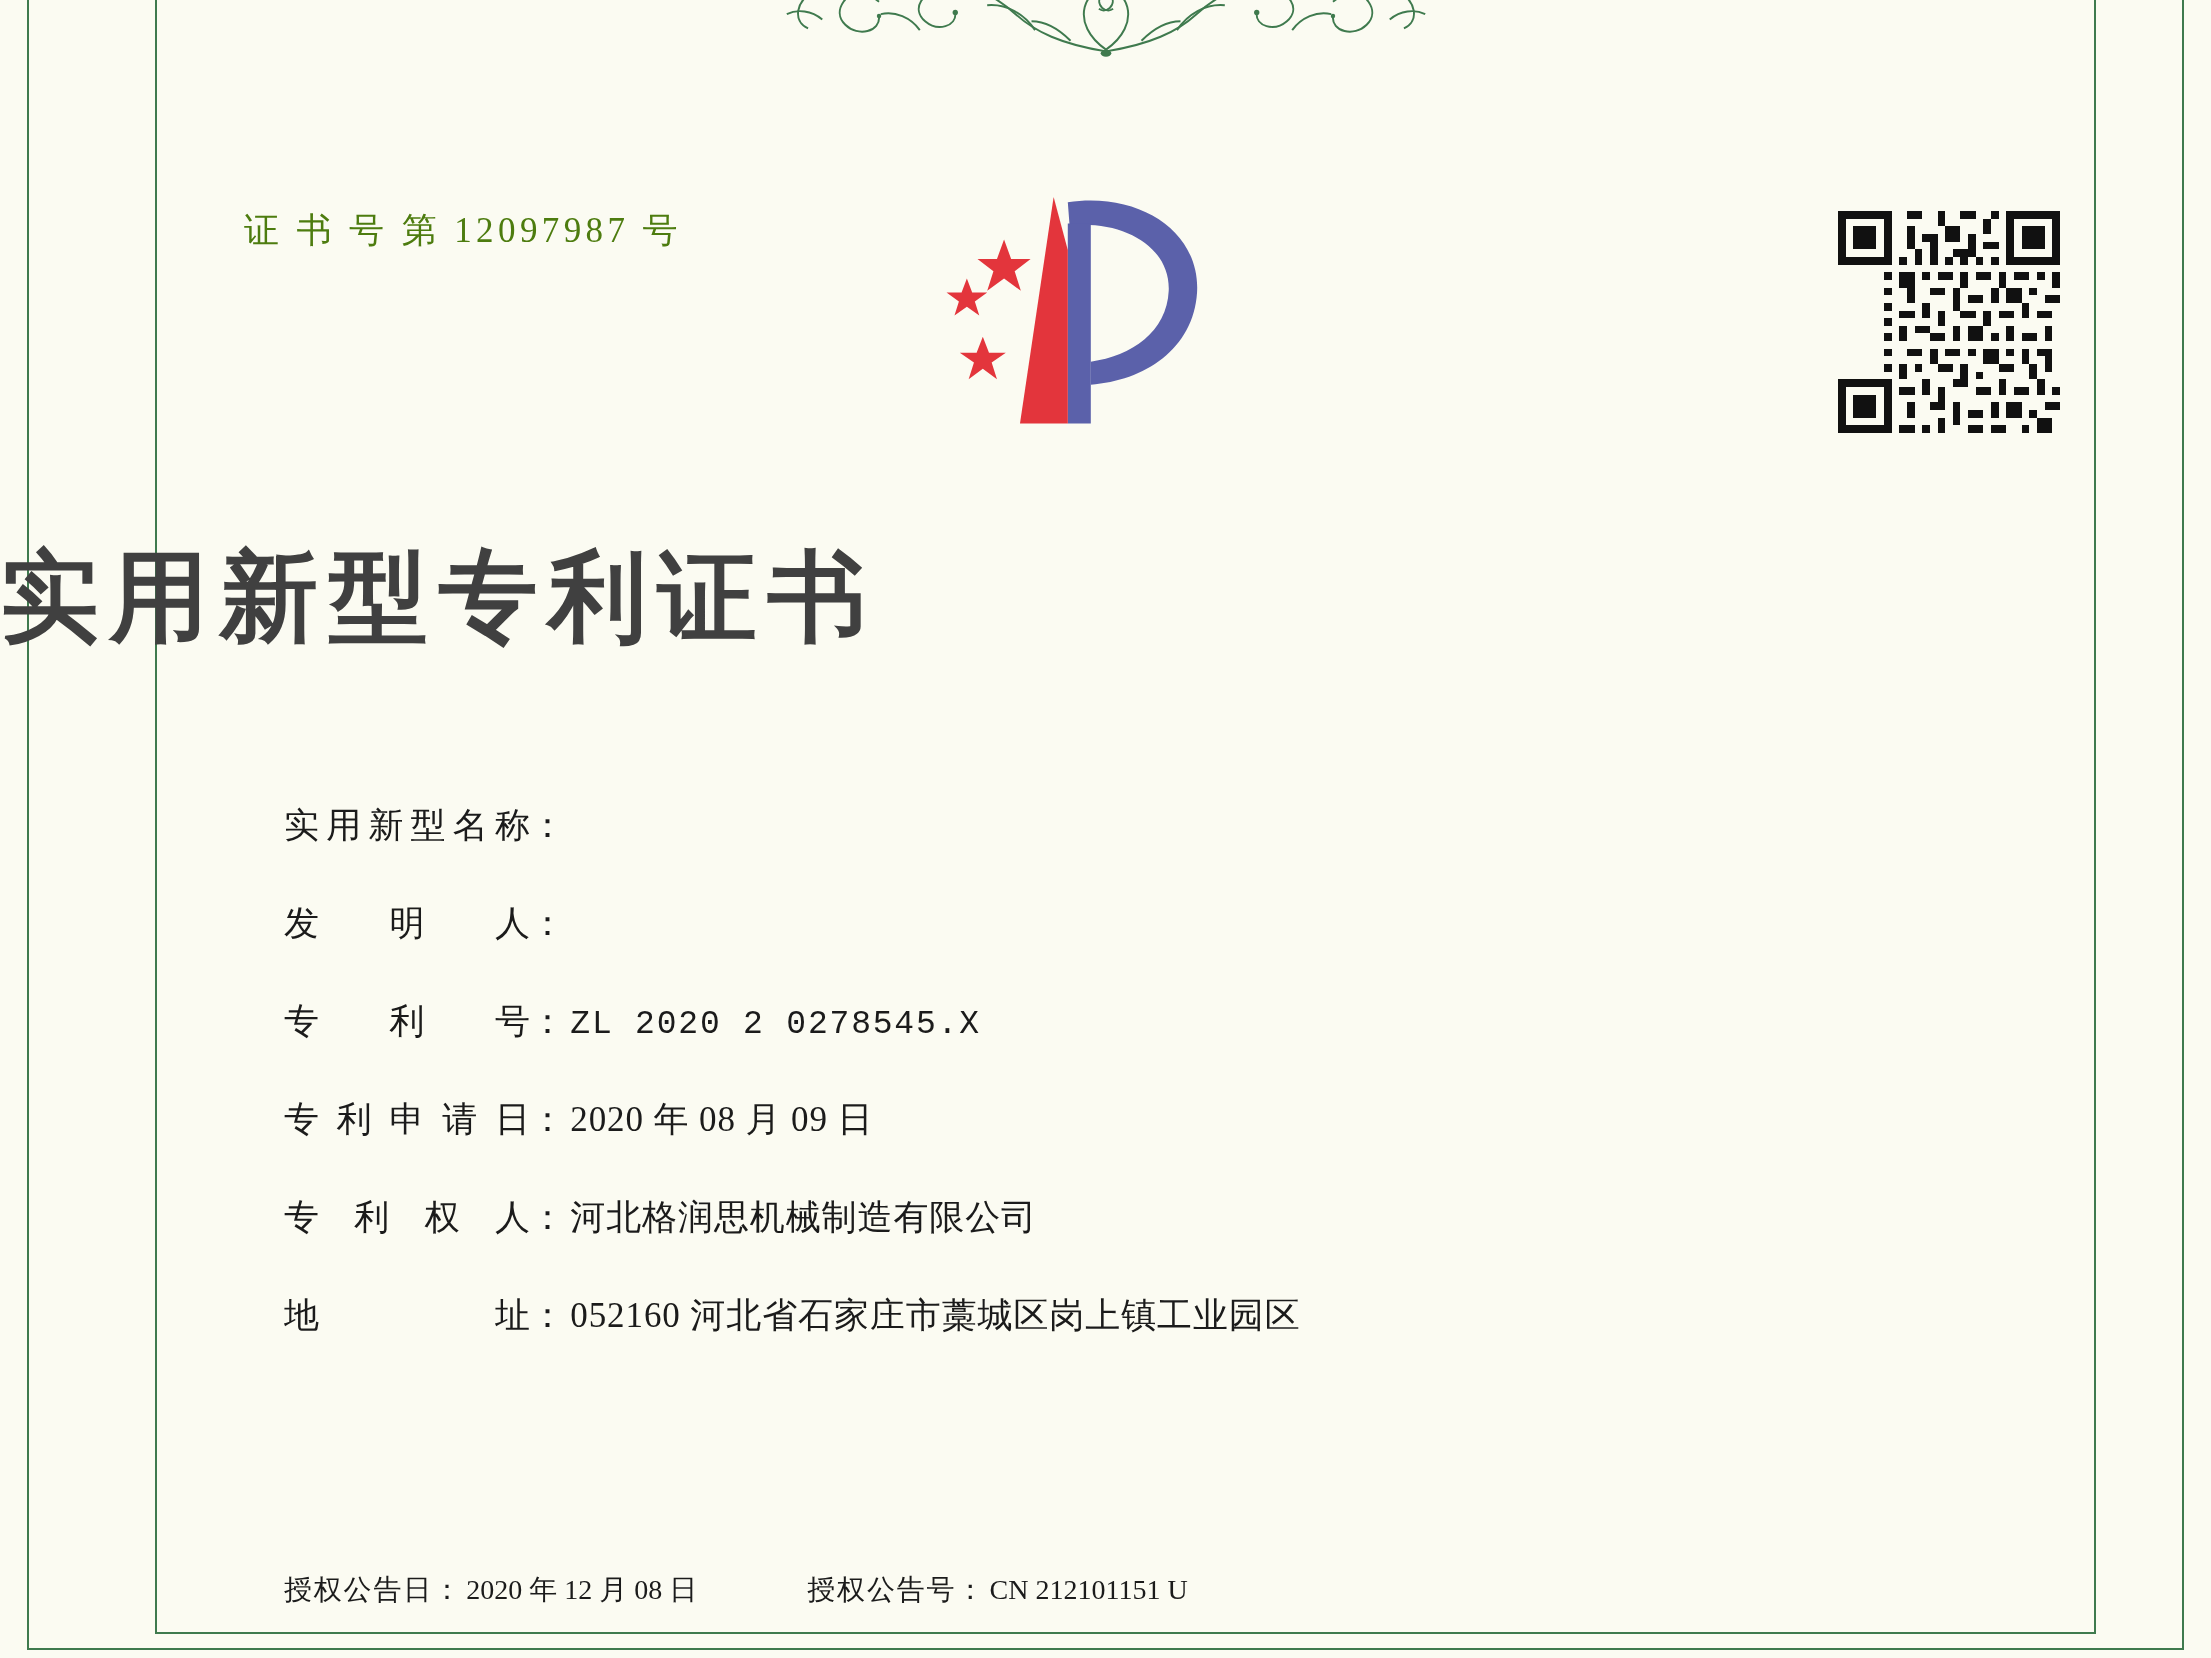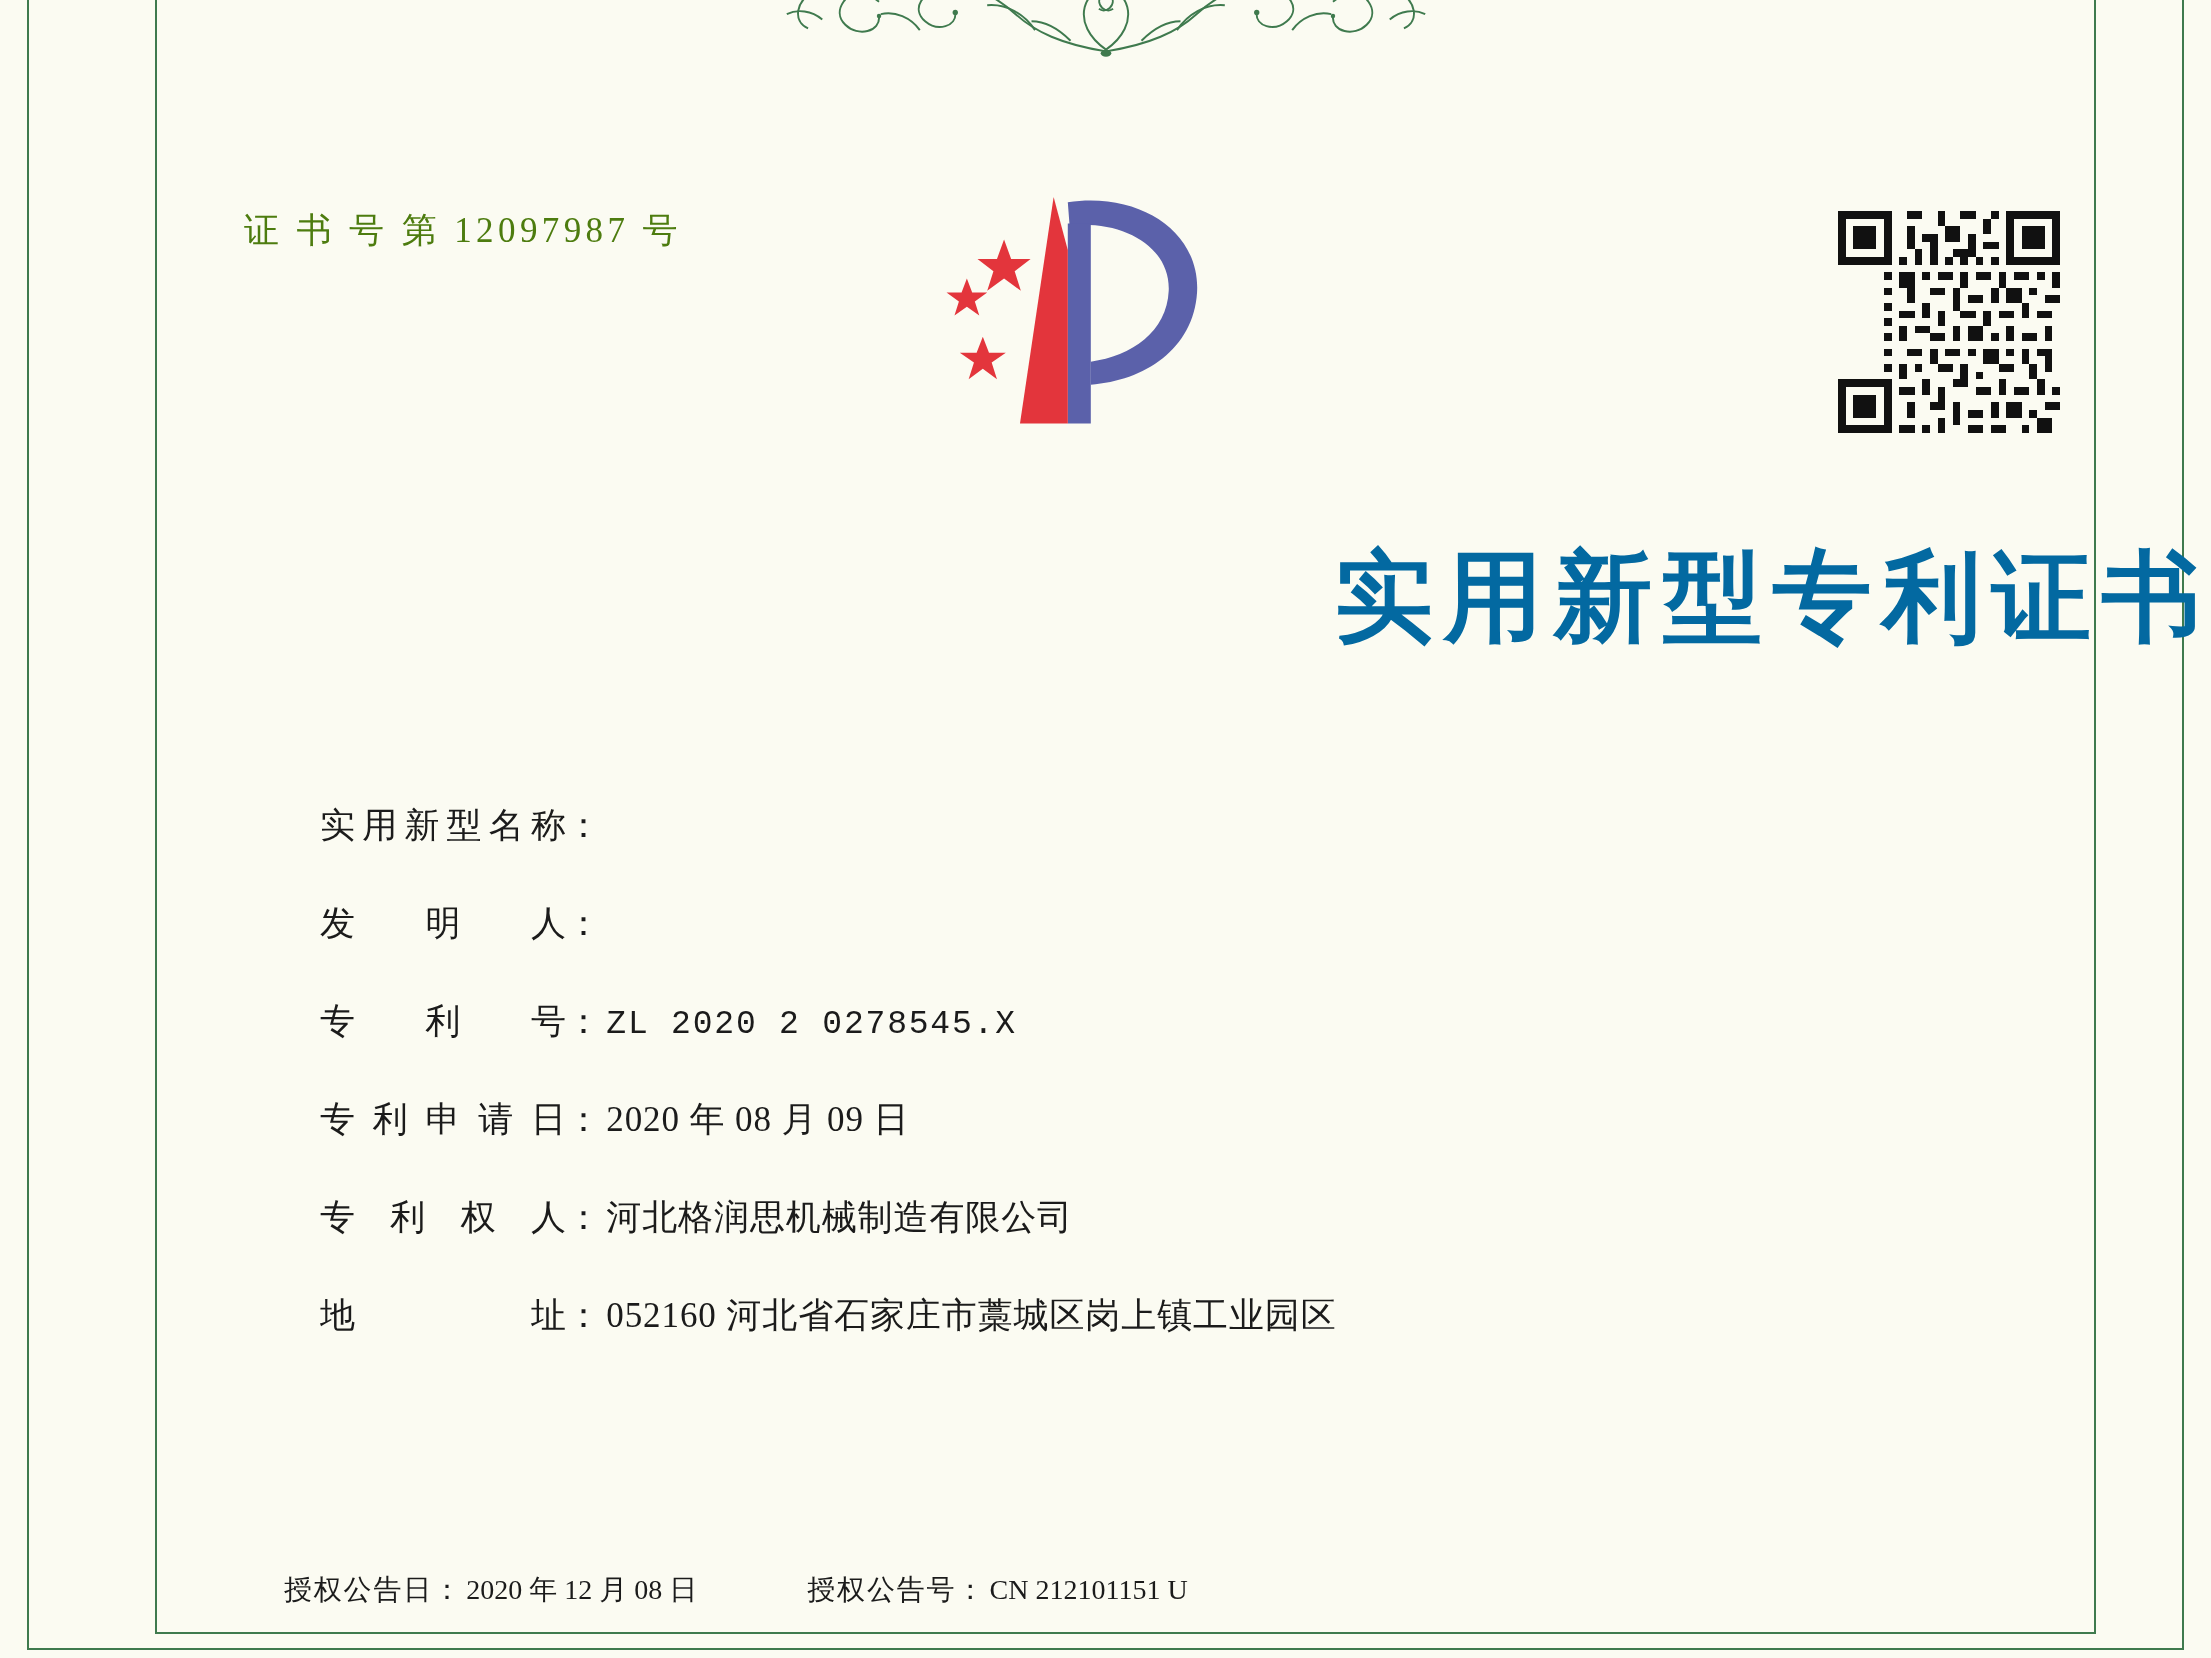--- a/index.html
+++ b/index.html
@@ -82,43 +82,42 @@
     width: 222px;
     height: 222px;
   }
 
   
   .main-title {
     position: absolute;
     left: 0;
     right: 0;
     top: 532px;
-    text-align: right;
+    text-align: left;
     font-size: 99px;
     letter-spacing: 10.6px;
     font-weight: bold;
-    color: #0369a1;
+    color: #404040;
     font-family: Liberation Sans, sans-serif;
   }
 
   
   .fields {
     position: absolute;
     left: 284px;
     top: 802px;
     right: 160px;
   }
   .field-row {
     display: flex;
     align-items: baseline;
     margin-bottom: 51px;
     font-size: 35px;
     color: #1b1b1b;
     white-space: nowrap;
-    margin-left: 36px;
   }
   .field-label {
     width: 246px;
     display: inline-flex;
     justify-content: space-between;
     flex: none;
   }
   .field-label .lbl-inner {
     display: inline-block;
     width: 100%;

